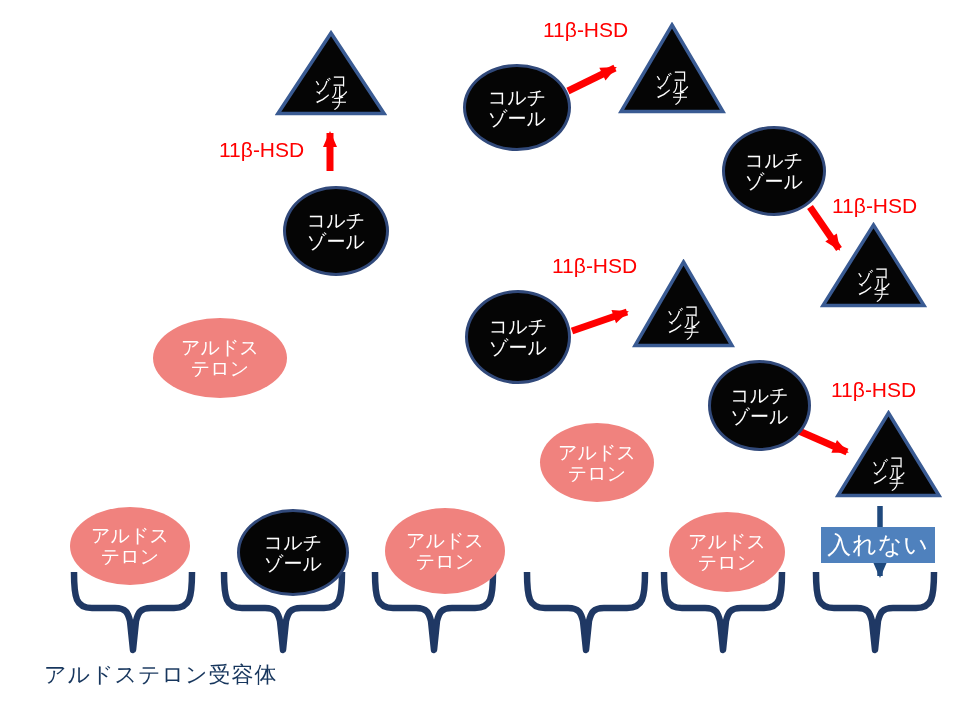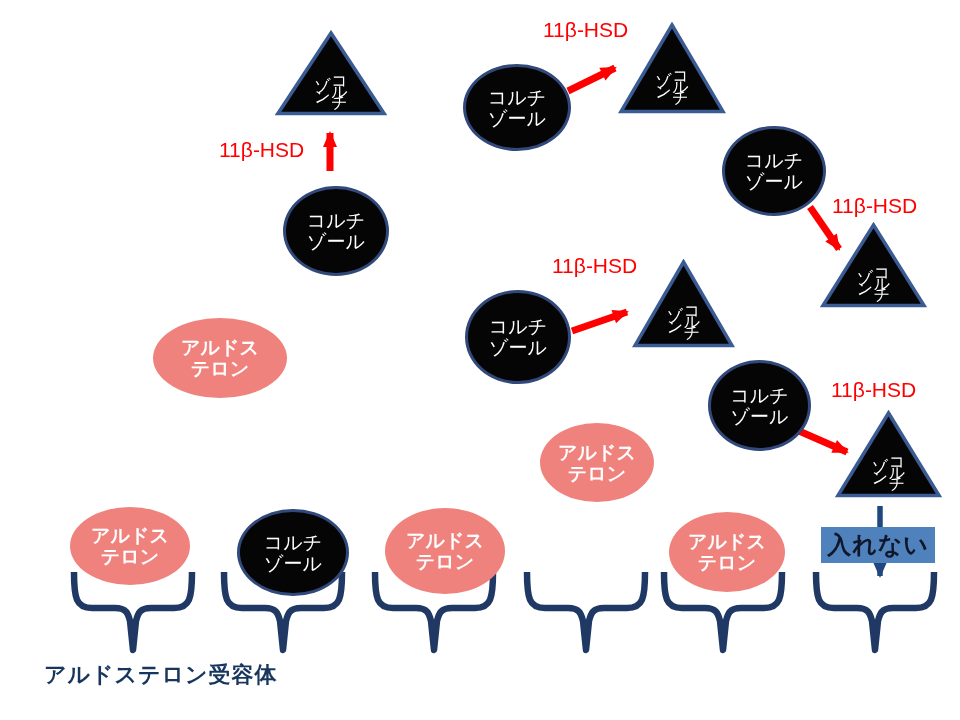--- a/index.html
+++ b/index.html
@@ -9,39 +9,39 @@
 
   
   .overlay{position:absolute;left:0;top:0;z-index:1;}
 
   
   .ellipse{position:absolute;z-index:2;border-radius:50%;
            display:flex;align-items:center;justify-content:center;
            text-align:center;white-space:pre-line;color:#ffffff;
            font-size:19px;line-height:21px;}
   .cortisol{background:#050505;border:3px solid #31497a;}
-  .aldo{background:#f0827e;font-weight:bold;}
+  .aldo{background:#f0827e;}
 
   .tri{position:absolute;z-index:2;}
   .tri svg{display:block;}
   .tri-label{position:absolute;left:50%;top:52%;transform:translateX(-50%);
              display:flex;flex-direction:row-reverse;color:#ffffff;
              font-size:16px;}
   .tri-col{width:17px;line-height:11px;word-break:break-all;text-align:center;}
   .tri-col.left{margin-top:5px;}
 
   .enzyme{position:absolute;z-index:2;color:#ff0000;font-weight:normal;
           font-size:21px;white-space:nowrap;}
 
   .blocked{position:absolute;z-index:3;left:821px;top:527px;width:114px;height:36px;
-           background:#4f81bd;color:#0f172a;font-weight:bold;font-size:24px;
+           background:#4f81bd;color:#ffffff;font-weight:normal;font-size:24px;
            display:flex;align-items:center;justify-content:center;letter-spacing:1px;}
 
   .caption{position:absolute;z-index:2;left:44px;top:660px;color:#17365d;
-           font-weight:bold;font-size:22px;letter-spacing:1px;}
+           font-weight:normal;font-size:22px;letter-spacing:1px;}
 </style>
 </head>
 <body>
 
 <div class="slide">
 
   <svg class="overlay" width="960" height="720" viewBox="0 0 960 720">
     <defs>
       <marker id="headRed" markerUnits="userSpaceOnUse" markerWidth="22" markerHeight="22" refX="15" refY="8" orient="auto">
         <path d="M1,1 L17,8 L1,15 Z" fill="#ff0000"></path>

